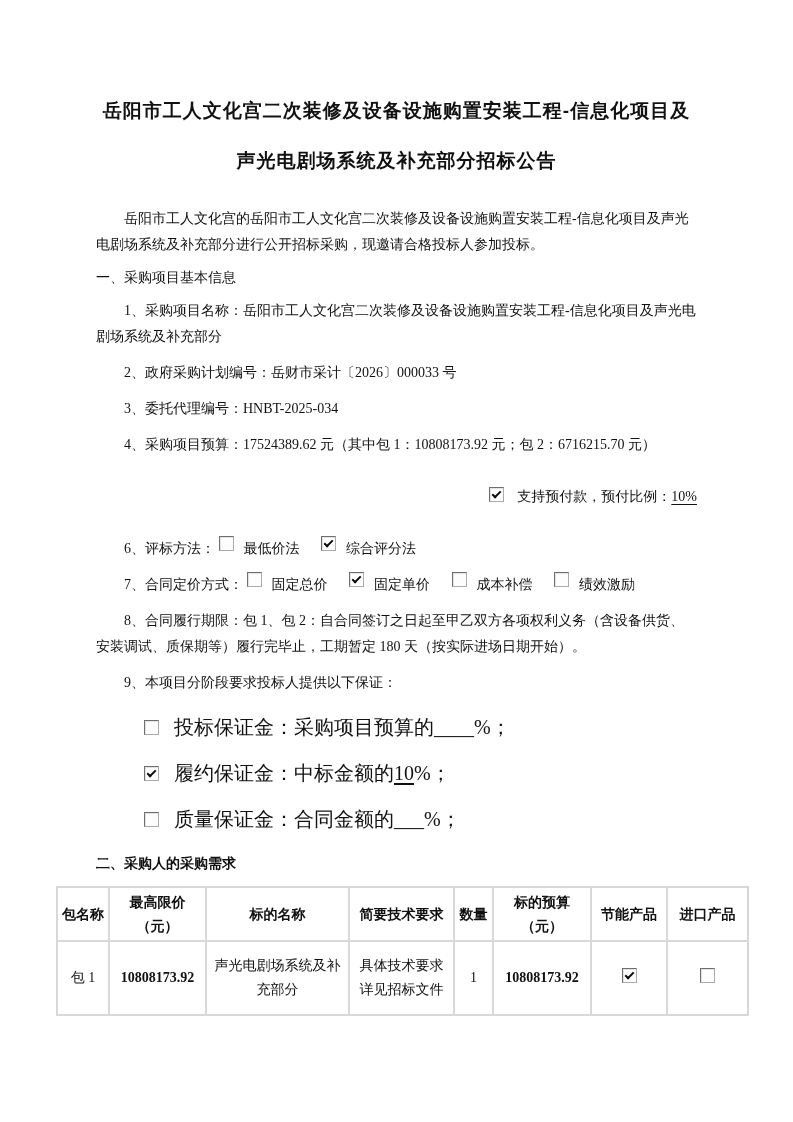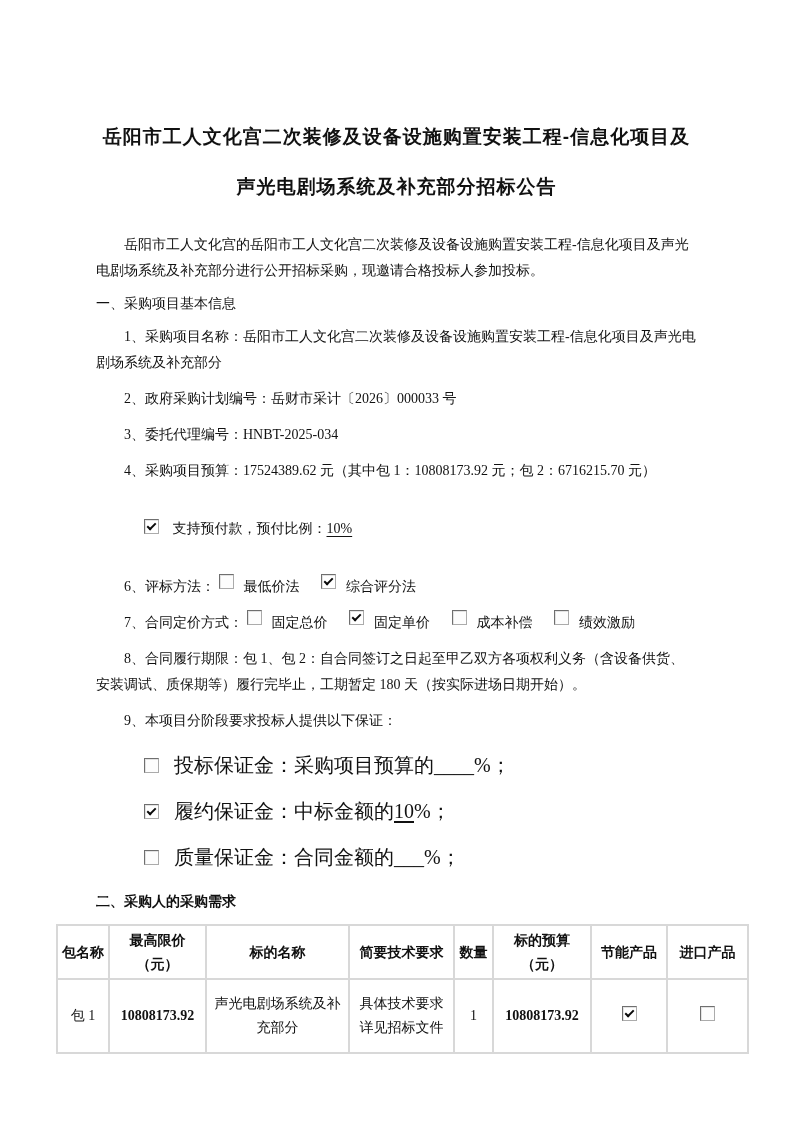--- a/index.html
+++ b/index.html
@@ -1,36 +1,36 @@
 <!DOCTYPE html>
 <html><head>
 <meta charset="utf-8">
 <style>
   html,body{margin:0;padding:0;}
   body{
     width:793px;height:1122px;background:#ffffff;color:#111;
     font-family:"Liberation Serif","DejaVu Serif",serif;
     overflow:hidden;
   }
-  .page{box-sizing:border-box;width:793px;height:1122px;padding:112px 96px 0 96px;}
+  .page{box-sizing:border-box;width:793px;height:1122px;padding:86px 96px 0 96px;}
   .title{
     font-family:"Liberation Sans","DejaVu Sans",sans-serif;
     font-size:19px;font-weight:700;line-height:50px;text-align:center;
     margin:0 0 20px 0;letter-spacing:1px;
   }
   .para{font-size:14px;line-height:26px;margin:0;}
   .indent{text-indent:2em;}
   .item{margin-top:7px;}
   .sp{margin-top:10px;}
   .heading1{margin-top:7px;}
   .heading2{
     font-family:"Liberation Sans","DejaVu Sans",sans-serif;
     font-weight:700;margin-top:14px;
   }
-  .opt-row{padding-left:48px;margin:30px 0;font-size:14px;line-height:30px;}
+  .opt-row{padding-left:48px;margin:24px 0;font-size:14px;line-height:30px;text-align:right;}
   .guar-row{padding-left:48px;margin:16px 0;font-size:20px;line-height:30px;}
   .cb{
     display:inline-block;width:13px;height:13px;background:#fdfdfd;
     border:1px solid #ababab;border-top-color:#6f6f6f;border-left-color:#6f6f6f;
     box-shadow:inset 1px 1px 0 #e3e3e3;
     position:relative;vertical-align:-1px;
   }
   .cb.checked{background:#ffffff;}
   .cb.checked::after{
     content:"";position:absolute;left:2px;top:3px;width:7px;height:3px;

